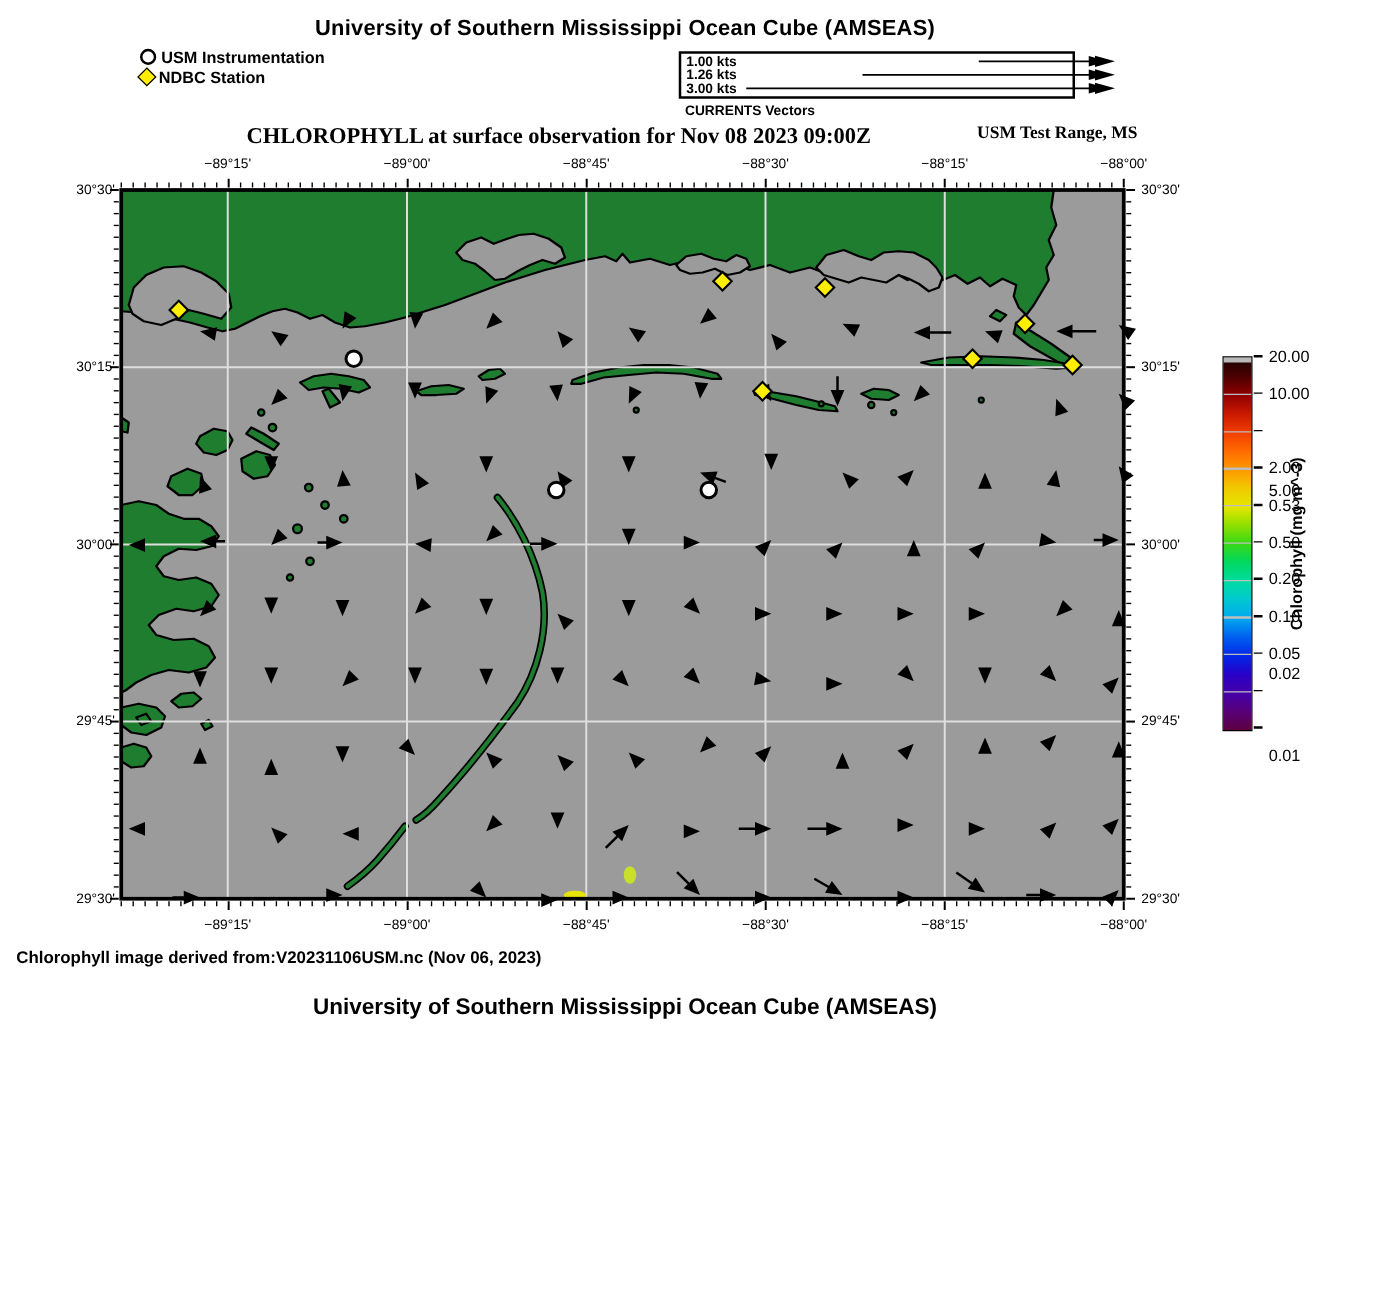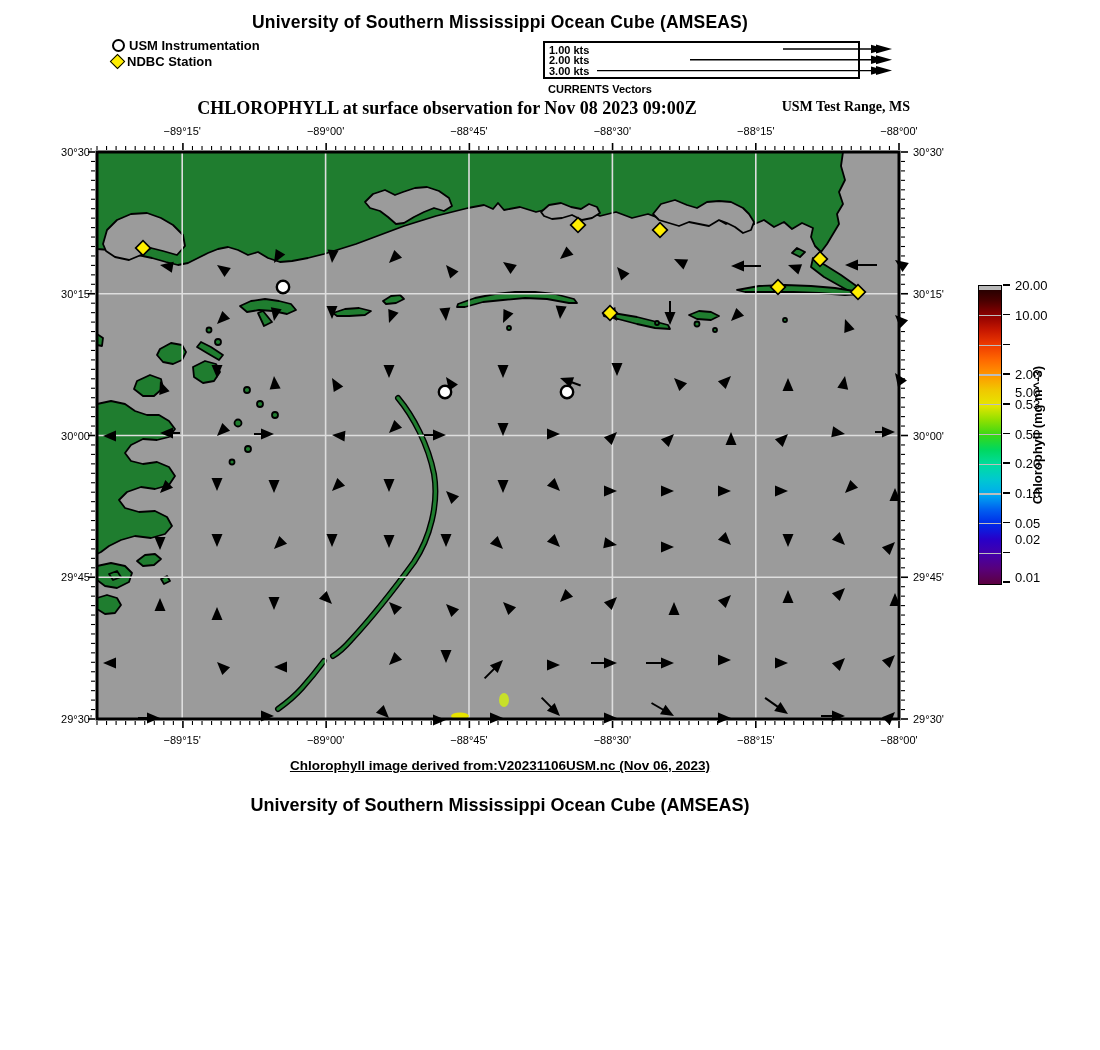--- a/index.html
+++ b/index.html
@@ -1,19 +1,19 @@
 <!DOCTYPE html>
 <html><head>
 <meta charset="utf-8">
 <style>
   html,body{margin:0;padding:0;background:#ffffff;}
   body{width:1100px;height:1050px;position:relative;font-family:"Liberation Sans",sans-serif;color:#000;overflow:hidden;}
   .abs{position:absolute;}
   #top-title{left:0;top:12px;width:1000px;text-align:center;font-size:17.5px;font-weight:bold;letter-spacing:0.2px;}
-  #footer-caption{left:0;top:758px;width:1000px;text-align:center;font-size:13.5px;font-weight:bold;text-decoration:underline;}
+  #footer-caption{left:13px;top:758px;width:1000px;font-size:13.5px;font-weight:bold;}
   #footer-title{left:0;top:795px;width:1000px;text-align:center;font-size:18px;font-weight:bold;}
   #subtitle{left:97px;top:98px;width:700px;text-align:center;font-family:"Liberation Serif",serif;font-size:18px;font-weight:bold;}
   #region-label{left:740px;top:99px;width:170px;text-align:right;font-family:"Liberation Serif",serif;font-size:14px;font-weight:bold;}
   #legend{left:112px;top:37px;}
   .lg-row{display:flex;align-items:center;height:16px;}
   .lg-marker{display:inline-block;margin-right:4px;}
   .lg-circle{width:9px;height:9px;border:2.5px solid #000;border-radius:50%;background:#fff;}
   .lg-diamond{width:9px;height:9px;border:1.6px solid #000;background:#ffee00;transform:rotate(45deg);}
   .lg-label{font-size:13px;font-weight:bold;}
   #vector-box{left:543px;top:41px;width:317px;height:38px;border:2.2px solid #000;box-sizing:border-box;}
@@ -54,21 +54,21 @@
       <polygon points="347,6 331,1.5 331,10.5" fill="#000"></polygon>
       <polygon points="341,6 326,1.7999999999999998 326,10.2" fill="#000"></polygon>
       <line x1="145" y1="16.8" x2="333" y2="16.8" stroke="#000" stroke-width="1.4"></line>
       <polygon points="347,16.8 331,12.3 331,21.3" fill="#000"></polygon>
       <polygon points="341,16.8 326,12.600000000000001 326,21" fill="#000"></polygon>
       <line x1="52" y1="27.6" x2="333" y2="27.6" stroke="#000" stroke-width="1.4"></line>
       <polygon points="347,27.6 331,23.1 331,32.1" fill="#000"></polygon>
       <polygon points="341,27.6 326,23.400000000000002 326,31.8" fill="#000"></polygon>
     </svg>
     <span class="vk-label" style="top: 1.5px;">1.00 kts</span>
-    <span class="vk-label" style="top: 12.3px;">2.00 kts</span>
+    <span class="vk-label" style="top: 12.3px;">1.26 kts</span>
     <span class="vk-label" style="top: 23.1px;">3.00 kts</span>
   </div>
 <div id="currents-caption" class="abs">CURRENTS Vectors</div>
 
 <div id="subtitle" class="abs">CHLOROPHYLL at surface observation for Nov 08 2023 09:00Z</div>
 <div id="region-label" class="abs">USM Test Range, MS</div>
 
 <div id="map-wrap" class="abs">
   <svg id="map-svg" width="802" height="567" viewBox="0 0 802 567">
     <g id="sea-layer">
@@ -893,20 +893,20 @@
     <div class="cb-label abs" style="top: 433.5px;">0.50</div>
     <div class="cb-tick abs" style="top: 462.4px;"></div>
     <div class="cb-label abs" style="top: 463.2px;">0.20</div>
     <div class="cb-tick abs" style="top: 492.1px;"></div>
     <div class="cb-label abs" style="top: 492.9px;">0.10</div>
     <div class="cb-tick abs" style="top: 521.8px;"></div>
     <div class="cb-label abs" style="top: 522.6px;">0.05</div>
     <div class="cb-tick abs" style="top: 551.5px;"></div>
     <div class="cb-label abs" style="top: 539px;">0.02</div>
     <div class="cb-tick abs" style="top: 581.2px;"></div>
-    <div class="cb-label abs" style="top: 577px;">0.01</div>
+    <div class="cb-label abs" style="top: 604px;">0.01</div>
   </div>
 <div id="colorbar-title" class="abs">
     <span>Chlorophyll (mg m^-3)</span>
   </div>
 
 <div id="footer-caption" class="abs">Chlorophyll image derived from:V20231106USM.nc (Nov 06, 2023)</div>
 <div id="footer-title" class="abs">University of Southern Mississippi Ocean Cube (AMSEAS)</div>
 
 </body></html>

